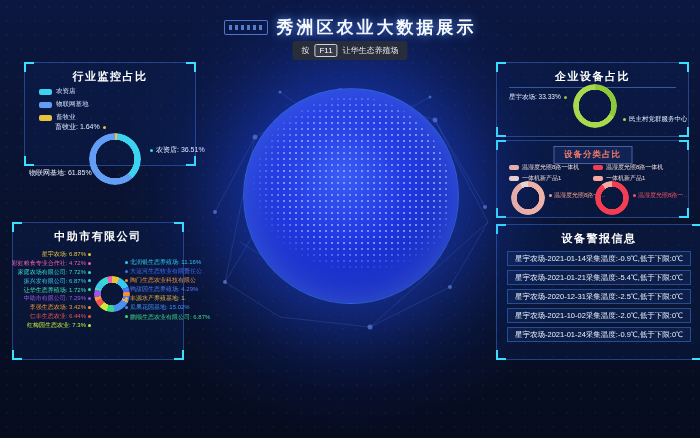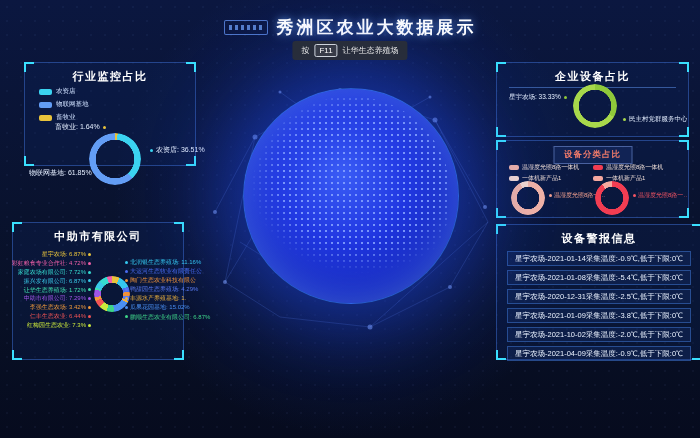--- a/index.html
+++ b/index.html
@@ -300,21 +300,20 @@
 
   <div class="panel panel-br">
     <i class="c tl"></i>
       <i class="c tr"></i>
       <i class="c bl"></i>
       <i class="c br"></i>
     <div class="ptitle">设备警报信息</div>
     <div class="alarm-list">
 
     <div class="alarm-row">星宇农场-2021-01-14采集温度:-0.9℃,低于下限:0℃</div>
-        <div class="alarm-row">星宇农场-2021-01-08采集温度:-5.4℃,低于下限:0℃</div>
+        <div class="alarm-row">星宇农场-2021-01-21采集温度:-5.4℃,低于下限:0℃</div>
         <div class="alarm-row">星宇农场-2020-12-31采集温度:-2.5℃,低于下限:0℃</div>
-        <div class="alarm-row">星宇农场-2021-01-09采集温度:-3.8℃,低于下限:0℃</div>
         <div class="alarm-row">星宇农场-2021-10-02采集温度:-2.0℃,低于下限:0℃</div>
-        <div class="alarm-row">星宇农场-2021-04-09采集温度:-0.9℃,低于下限:0℃</div>
+        <div class="alarm-row">星宇农场-2021-01-24采集温度:-0.9℃,低于下限:0℃</div>
       </div>
   </div>
 
 </div>
 
 </body></html>

